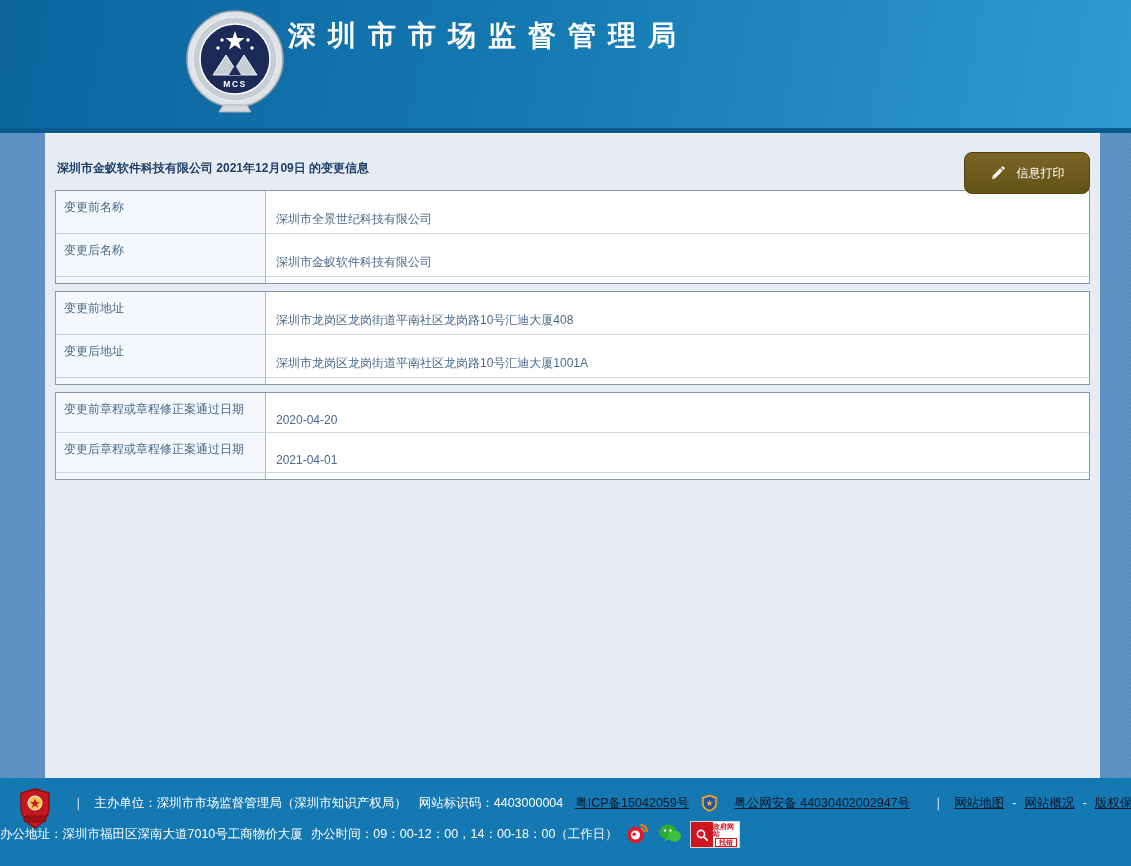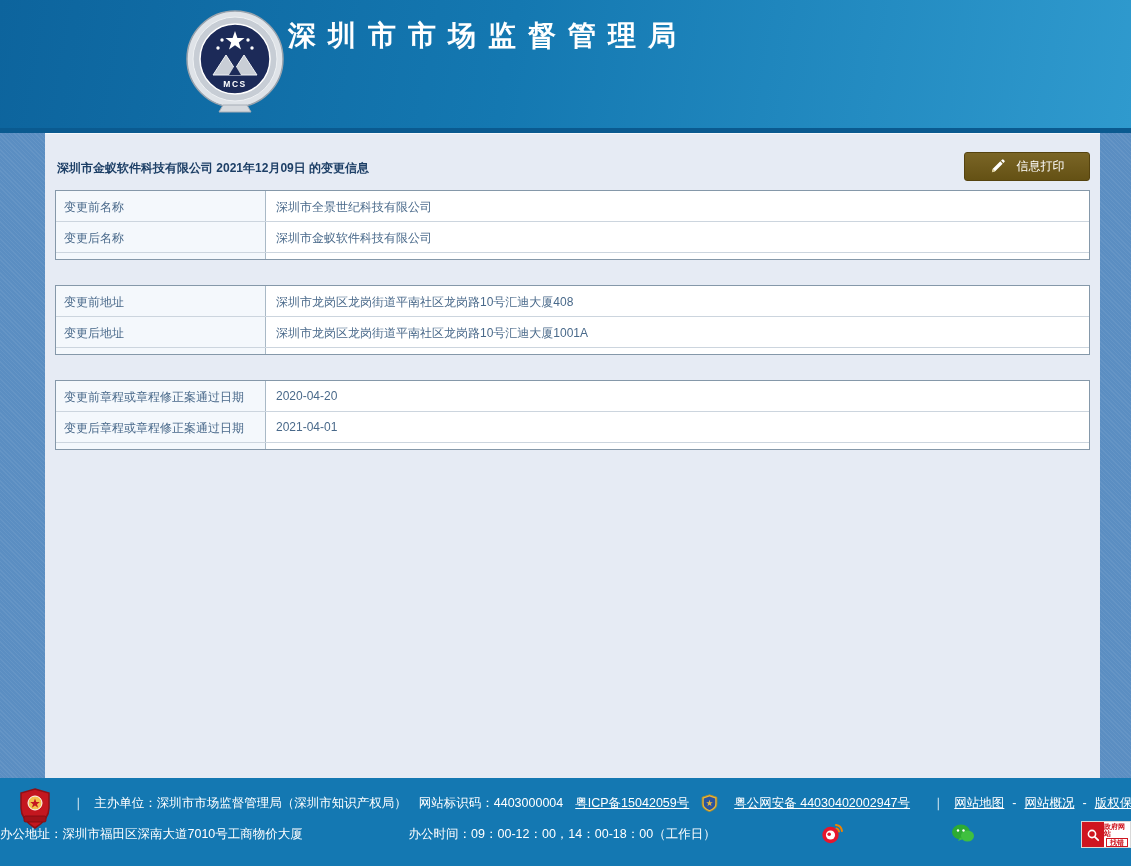--- a/index.html
+++ b/index.html
@@ -23,50 +23,50 @@
     background-color:#5b8ec2;
     background-image:repeating-linear-gradient(45deg, rgba(255,255,255,0.06) 0 1px, transparent 1px 3px);
   }
   .content-card{
     position:absolute; left:45px; top:0; width:1055px; height:645px;
     background:#e6ebf4; border-top:1px solid #f5f8fc;
   }
   .card-head{ position:relative; height:56px; }
   .page-title{ position:absolute; left:12px; top:26px; font-size:12px; font-weight:bold; color:#1d3f66; }
   .print-button{
-    position:absolute; right:10px; top:18px; width:126px; height:29px;
-    background:linear-gradient(#7a6526,#645114); border:1px solid #55430f; border-radius:3px;
+    position:absolute; right:10px; top:18px; width:126px; height:42px;
+    background:linear-gradient(#7a6526,#645114); border:1px solid #55430f; border-radius:8px;
     color:#fff; font-size:12px; display:flex; align-items:center; justify-content:center; gap:12px;
     cursor:pointer;
   }
   .tables-area{ padding:0 10px; }
-  .ctable{ border:1px solid #8598a9; background:#fff; margin-bottom:25px; }
+  .ctable{ border:1px solid #8598a9; background:#fff; margin-bottom:7px; }
   .crow{ display:flex; border-bottom:1px solid #ccd5de; }
   .crow:last-child{ border-bottom:none; }
   .clabel{
     width:210px; min-height:28px; background:#f4f8fc; border-right:1px solid #a9b9c6;
     padding:8px 8px 5px; font-size:12px; color:#49698a;
   }
-  .cvalue{ flex:1; min-height:28px; padding:8px 10px 5px; font-size:12px; color:#49698a; }
+  .cvalue{ flex:1; min-height:28px; padding:20px 10px 5px; font-size:12px; color:#49698a; }
   .crow.strip .clabel, .crow.strip .cvalue{ min-height:6px; height:6px; padding:0; }
 
   
   .site-footer{
     position:relative; width:100%; height:88px; background:#1478b2; color:#fff;
   }
   .footer-emblem{ position:absolute; left:18px; top:10px; }
   .f-line1{
     display:flex; align-items:center; padding:16px 0 0 62px; font-size:12.5px; white-space:nowrap;
   }
   .f-line2{
-    display:flex; align-items:center; justify-content:space-between; margin-top:9px; font-size:12.5px; gap:8px;
+    display:flex; align-items:center; justify-content:flex-start; margin-top:9px; font-size:12.5px; gap:8px;
   }
   .f-sep{ margin:0 10px; }
   .f-item{ margin-right:12px; }
-  .f-link{ color:#ffffff; text-decoration:underline; cursor:pointer; }
+  .f-link{ color:#0f172a; text-decoration:underline; cursor:pointer; }
   .nav-links{ display:flex; align-items:center; gap:8px; }
   .badge-gap{ display:inline-flex; align-items:center; gap:16px; margin-right:12px; }
   .social-icon{ cursor:pointer; display:inline-block; }
   .err-badge{
     display:inline-flex; width:50px; height:27px; background:#fff; border:1px solid #d8d8d8;
     cursor:pointer; align-items:stretch;
   }
   .err-badge .eb-left{ width:22px; background:#cf1520; display:flex; align-items:center; justify-content:center; }
   .err-badge .eb-right{ flex:1; display:flex; flex-direction:column; align-items:center; justify-content:center; line-height:1; }
   .err-badge .eb-t1{ color:#cf1520; font-size:7px; font-weight:bold; }

